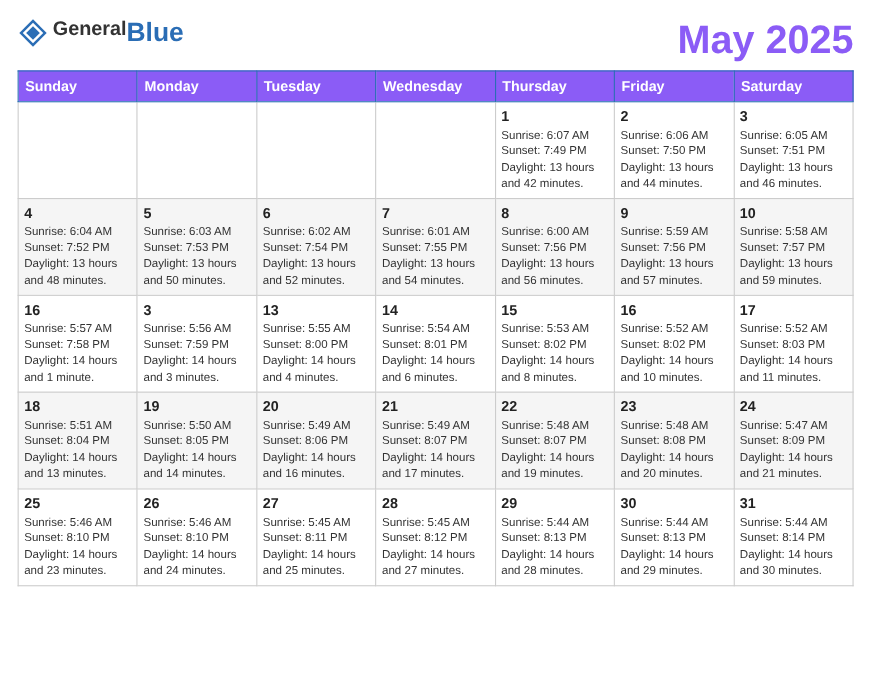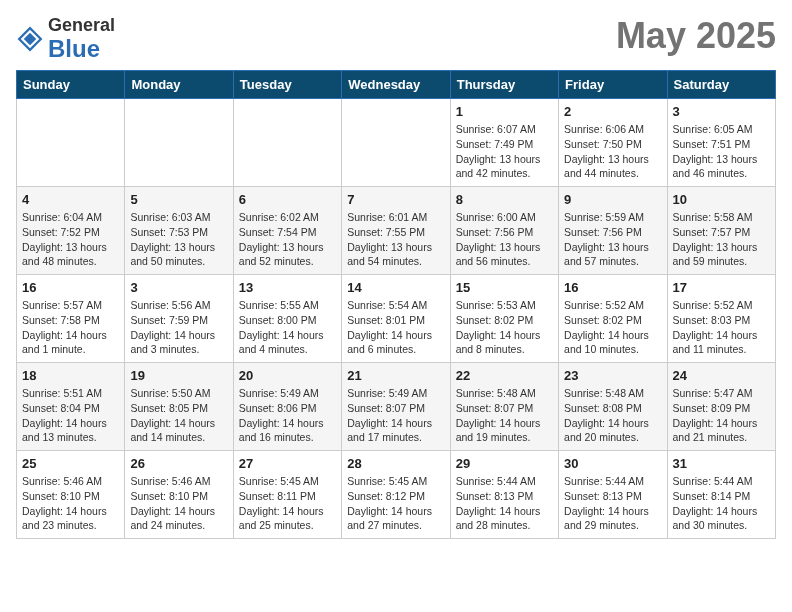--- a/index.html
+++ b/index.html
@@ -16,21 +16,20 @@
       align-items: flex-start;
       margin-bottom: 8px;
     }
     .logo {
       display: flex;
       align-items: center;
       gap: 4px;
     }
     .logo-text {
       display: flex;
-      flex-direction: column;
       line-height: 1.1;
     }
     .logo-general {
       font-size: 18px;
       font-weight: bold;
       color: #333;
     }
     .logo-blue {
       font-size: 24px;
       font-weight: bold;
@@ -39,21 +38,21 @@
     .logo-icon {
       width: 28px;
       height: 28px;
     }
     .title-block {
       text-align: right;
     }
     .month-title {
       font-size: 36px;
       font-weight: bold;
-      color: #737373;
+      color: #8b5cf6;
       line-height: 1.1;
     }
     .location {
       font-size: 16px;
       color: #555;
     }
     table {
       width: 100%;
       border-collapse: collapse;
       border: 1px solid #ccc;
@@ -86,21 +85,21 @@
       color: #333;
       line-height: 1.4;
     }
     tr:nth-child(even) td {
       background: #f5f5f5;
     }
     tr:nth-child(odd) td {
       background: #fff;
     }
     thead tr th {
-      background: #0c4a6e;
+      background: #8b5cf6;
     }
     .empty {
       background: #f9f9f9;
     }
   </style>
 </head>
 <body>
 
 <div class="header">
   <div class="logo">

